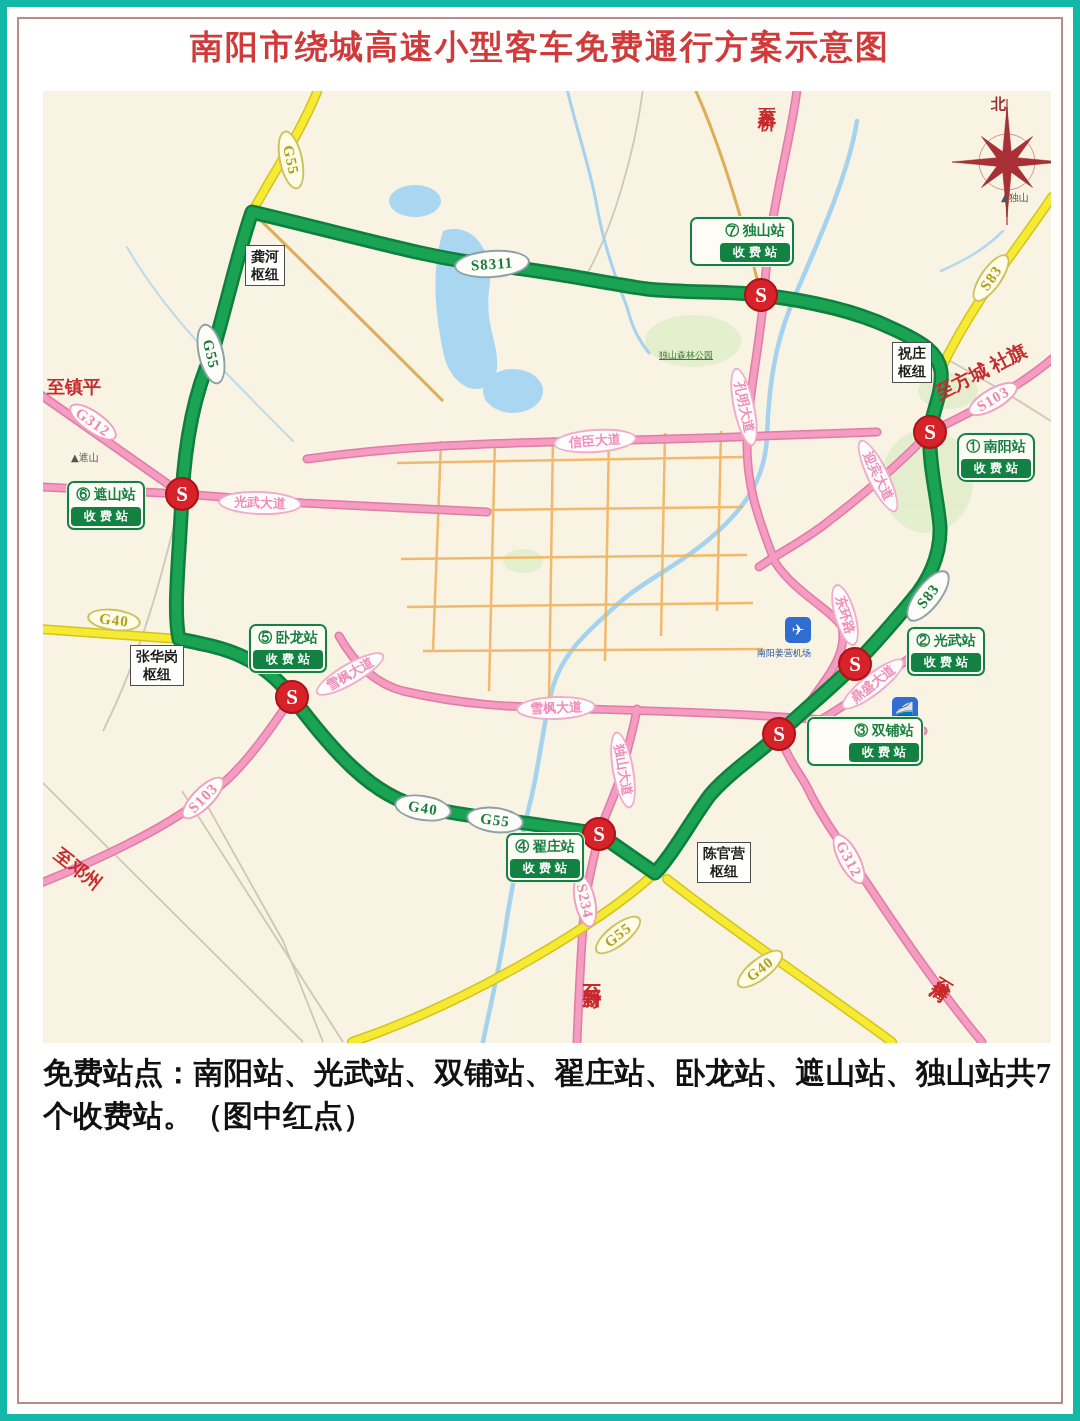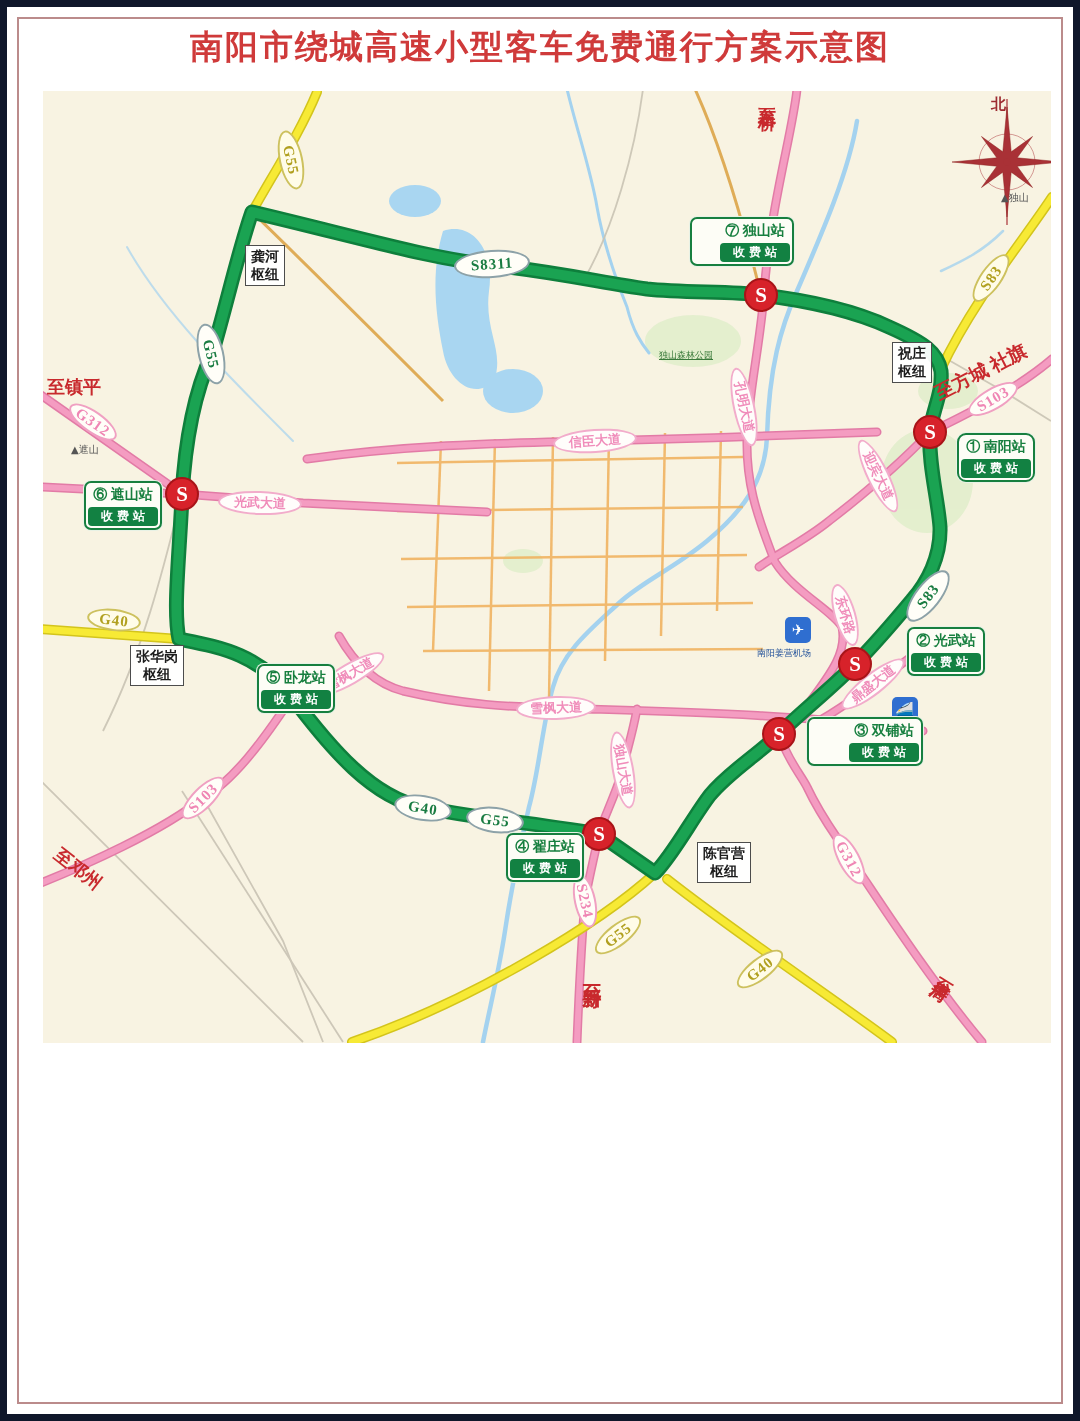--- a/index.html
+++ b/index.html
@@ -1,17 +1,17 @@
 <!DOCTYPE html>
 <html><head>
 <meta charset="utf-8">
 <style>
   html,body{margin:0;padding:0;background:#fff;}
   .page{position:relative;width:1080px;height:1421px;box-sizing:border-box;
-        border:7px solid #0f172a;background:#fff;overflow:hidden;
+        border:7px solid #14b8a6;background:#fff;overflow:hidden;
         font-family:"Liberation Serif","DejaVu Serif",serif;}
   .frame{position:absolute;inset:10px;border:2px solid #bb8b8b;pointer-events:none;z-index:50;}
   h1.title{position:absolute;left:0;top:18px;width:100%;margin:0;text-align:center;
         font-size:33px;font-weight:700;color:#cf3a3a;letter-spacing:2px;}
   .map{position:absolute;left:36px;top:84px;width:1008px;height:952px;background:#f8f3e2;overflow:hidden;}
   .map svg{position:absolute;left:0;top:0;z-index:1;}
 
   .shield{position:absolute;z-index:3;display:flex;align-items:center;justify-content:center;
         background:#fffef8;border:2px solid;border-radius:50%;
         font-weight:700;font-size:15px;letter-spacing:1px;box-sizing:border-box;}
@@ -217,25 +217,25 @@
       <div class="st-sub">收费站</div>
     </div>
     <div class="station" style="left:764px;top:626px;padding-left:40px;">
       <div class="st-name">③ 双铺站</div>
       <div class="st-sub">收费站</div>
     </div>
     <div class="station" style="left:463px;top:742px;">
       <div class="st-name">④ 翟庄站</div>
       <div class="st-sub">收费站</div>
     </div>
-    <div class="station" style="left:214px;top:533px;margin-top:40px;">
+    <div class="station" style="left:206px;top:533px;">
       <div class="st-name">⑤ 卧龙站</div>
       <div class="st-sub">收费站</div>
     </div>
-    <div class="station" style="left:41px;top:390px;">
+    <div class="station" style="left:24px;top:390px;">
       <div class="st-name">⑥ 遮山站</div>
       <div class="st-sub">收费站</div>
     </div>
     <div class="station" style="left:647px;top:126px;padding-left:28px;">
       <div class="st-name">⑦ 独山站</div>
       <div class="st-sub">收费站</div>
     </div>
 
     <div class="hub" style="left:202px;top:154px;">
       <div>龚河</div>
@@ -260,18 +260,19 @@
     <div class="dir" style="left:8px;top:766px;transform:rotate(38deg);">至邓州</div>
     <div class="dir v" style="left:536px;top:878px;height:72px;font-size:19px;">至新野</div>
     <div class="dir v" style="left:882px;top:872px;height:68px;transform:rotate(32deg);">至唐河</div>
 
     <div class="poi" style="left:742px;top:526px;">✈</div>
     <div class="poi-cap" style="left:714px;top:556px;">南阳姜营机场</div>
     <div class="poi" style="left:849px;top:606px;">🚄</div>
     <div class="poi-cap" style="left:838px;top:634px;">南阳东站</div>
     <div class="tiny-green" style="left:616px;top:258px;text-decoration:underline;">独山森林公园</div>
     <div class="mountain" style="left:958px;top:100px;">▲独山</div>
-    <div class="mountain" style="left:28px;top:352px;">▲遮山</div>
+    <div class="mountain" style="left:28px;top:360px;">▲遮山</div>
   </div>
 
   <div class="notes">
+    <p class="note"><span class="lead">免费站点：</span><span>南阳站、光武站、双铺站、翟庄站、卧龙站、遮山站、独山站共7个收费站。（图中红点）</span></p>
   </div>
 </div>
 
 </body></html>

